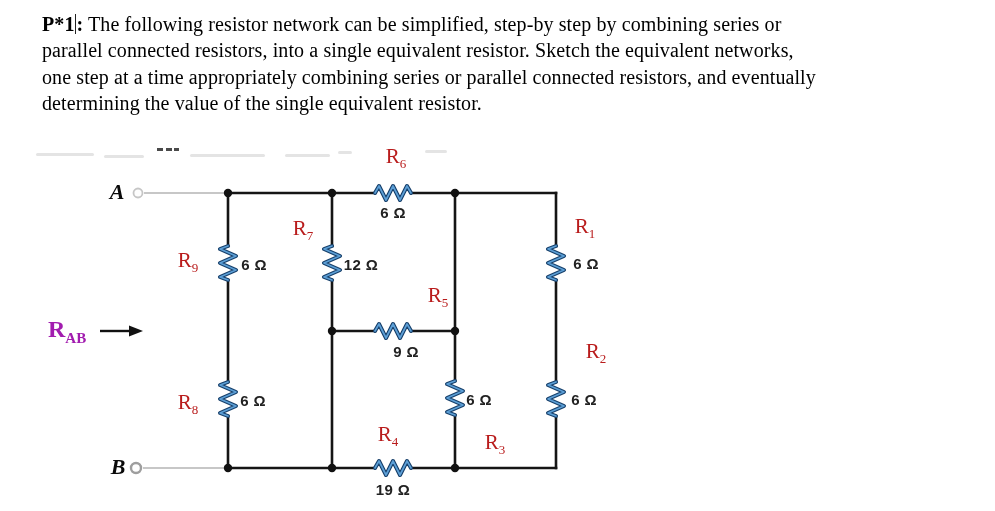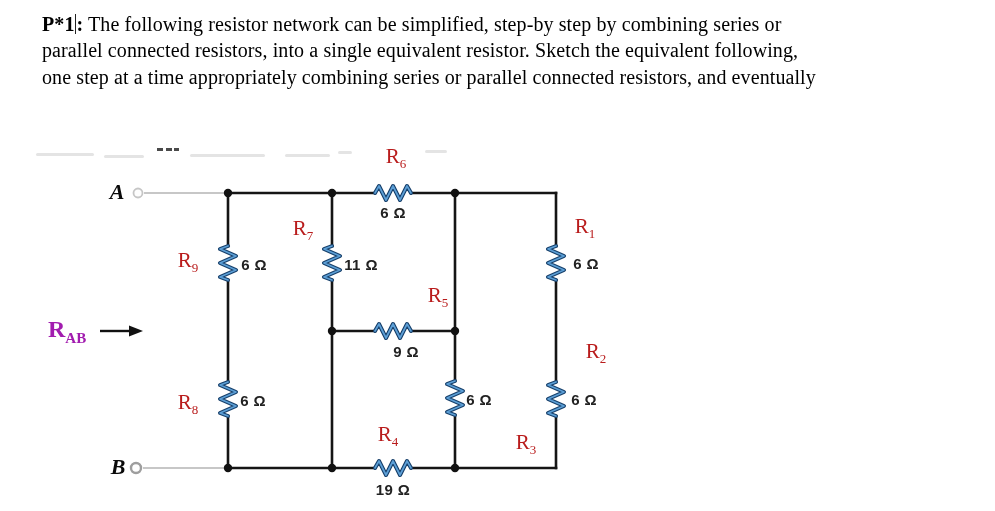--- a/index.html
+++ b/index.html
@@ -57,22 +57,23 @@
   .artifact{position:absolute;background:#4a4a4a;height:2.5px;}
   .smudge{position:absolute;background:rgba(130,130,130,0.22);border-radius:2px;}
 </style>
 </head>
 <body>
 
 <div class="page">
 
   <div class="problem">
     <div class="pline"><span class="pbold">P*1</span><span class="cursor-bar"></span><span class="pbold">:</span><span> The following resistor network can be simplified, step-by step by combining series or</span></div>
-    <div class="pline">parallel connected resistors, into a single equivalent resistor.  Sketch the equivalent following,</div>
+    <div class="pline">parallel connected resistors, into a single equivalent resistor.  Sketch the equivalent networks,</div>
     <div class="pline">one step at a time appropriately combining series or parallel connected resistors, and eventually</div>
+    <div class="pline">determining the value of the single equivalent resistor.</div>
   </div>
 
   <div class="artifact" style="left:157px;top:148px;width:6px;"></div>
   <div class="artifact" style="left:166px;top:148px;width:6px;"></div>
   <div class="artifact" style="left:174px;top:148px;width:5px;"></div>
   <div class="smudge" style="left:36px;top:153px;width:58px;height:3px;"></div>
   <div class="smudge" style="left:104px;top:155px;width:40px;height:2.5px;"></div>
   <div class="smudge" style="left:190px;top:154px;width:75px;height:3px;"></div>
   <div class="smudge" style="left:285px;top:154px;width:45px;height:2.5px;"></div>
   <div class="smudge" style="left:338px;top:151px;width:14px;height:3px;"></div>
@@ -150,31 +151,31 @@
       </g>
     </svg>
 
     <div class="terminal-label" style="left:117px;top:192px;">A</div>
     <div class="terminal-label" style="left:118px;top:467px;">B</div>
 
     <div class="rab"><span>R</span><sub>AB</sub></div>
 
     <div class="rlabel" style="left:585px;top:226px;"><span>R</span><sub>1</sub></div>
     <div class="rlabel" style="left:596px;top:351px;"><span>R</span><sub>2</sub></div>
-    <div class="rlabel" style="left:495px;top:442px;margin-left:31px;"><span>R</span><sub>3</sub></div>
+    <div class="rlabel" style="left:495px;top:442px;"><span>R</span><sub>3</sub></div>
     <div class="rlabel" style="left:388px;top:434px;"><span>R</span><sub>4</sub></div>
     <div class="rlabel" style="left:438px;top:295px;"><span>R</span><sub>5</sub></div>
     <div class="rlabel" style="left:396px;top:156px;"><span>R</span><sub>6</sub></div>
     <div class="rlabel" style="left:303px;top:228px;"><span>R</span><sub>7</sub></div>
     <div class="rlabel" style="left:188px;top:402px;"><span>R</span><sub>8</sub></div>
     <div class="rlabel" style="left:188px;top:260px;"><span>R</span><sub>9</sub></div>
 
     <div class="rvalue" style="left:586px;top:263px;">6 Ω</div>
     <div class="rvalue" style="left:584px;top:399px;">6 Ω</div>
     <div class="rvalue" style="left:479px;top:399px;">6 Ω</div>
     <div class="rvalue" style="left:393px;top:489px;">19 Ω</div>
     <div class="rvalue" style="left:406px;top:351px;">9 Ω</div>
     <div class="rvalue" style="left:393px;top:212px;">6 Ω</div>
-    <div class="rvalue" style="left:361px;top:264px;">11 Ω</div>
+    <div class="rvalue" style="left:361px;top:264px;">12 Ω</div>
     <div class="rvalue" style="left:253px;top:400px;">6 Ω</div>
     <div class="rvalue" style="left:254px;top:264px;">6 Ω</div>
   </div>
 </div>
 
 </body></html>

